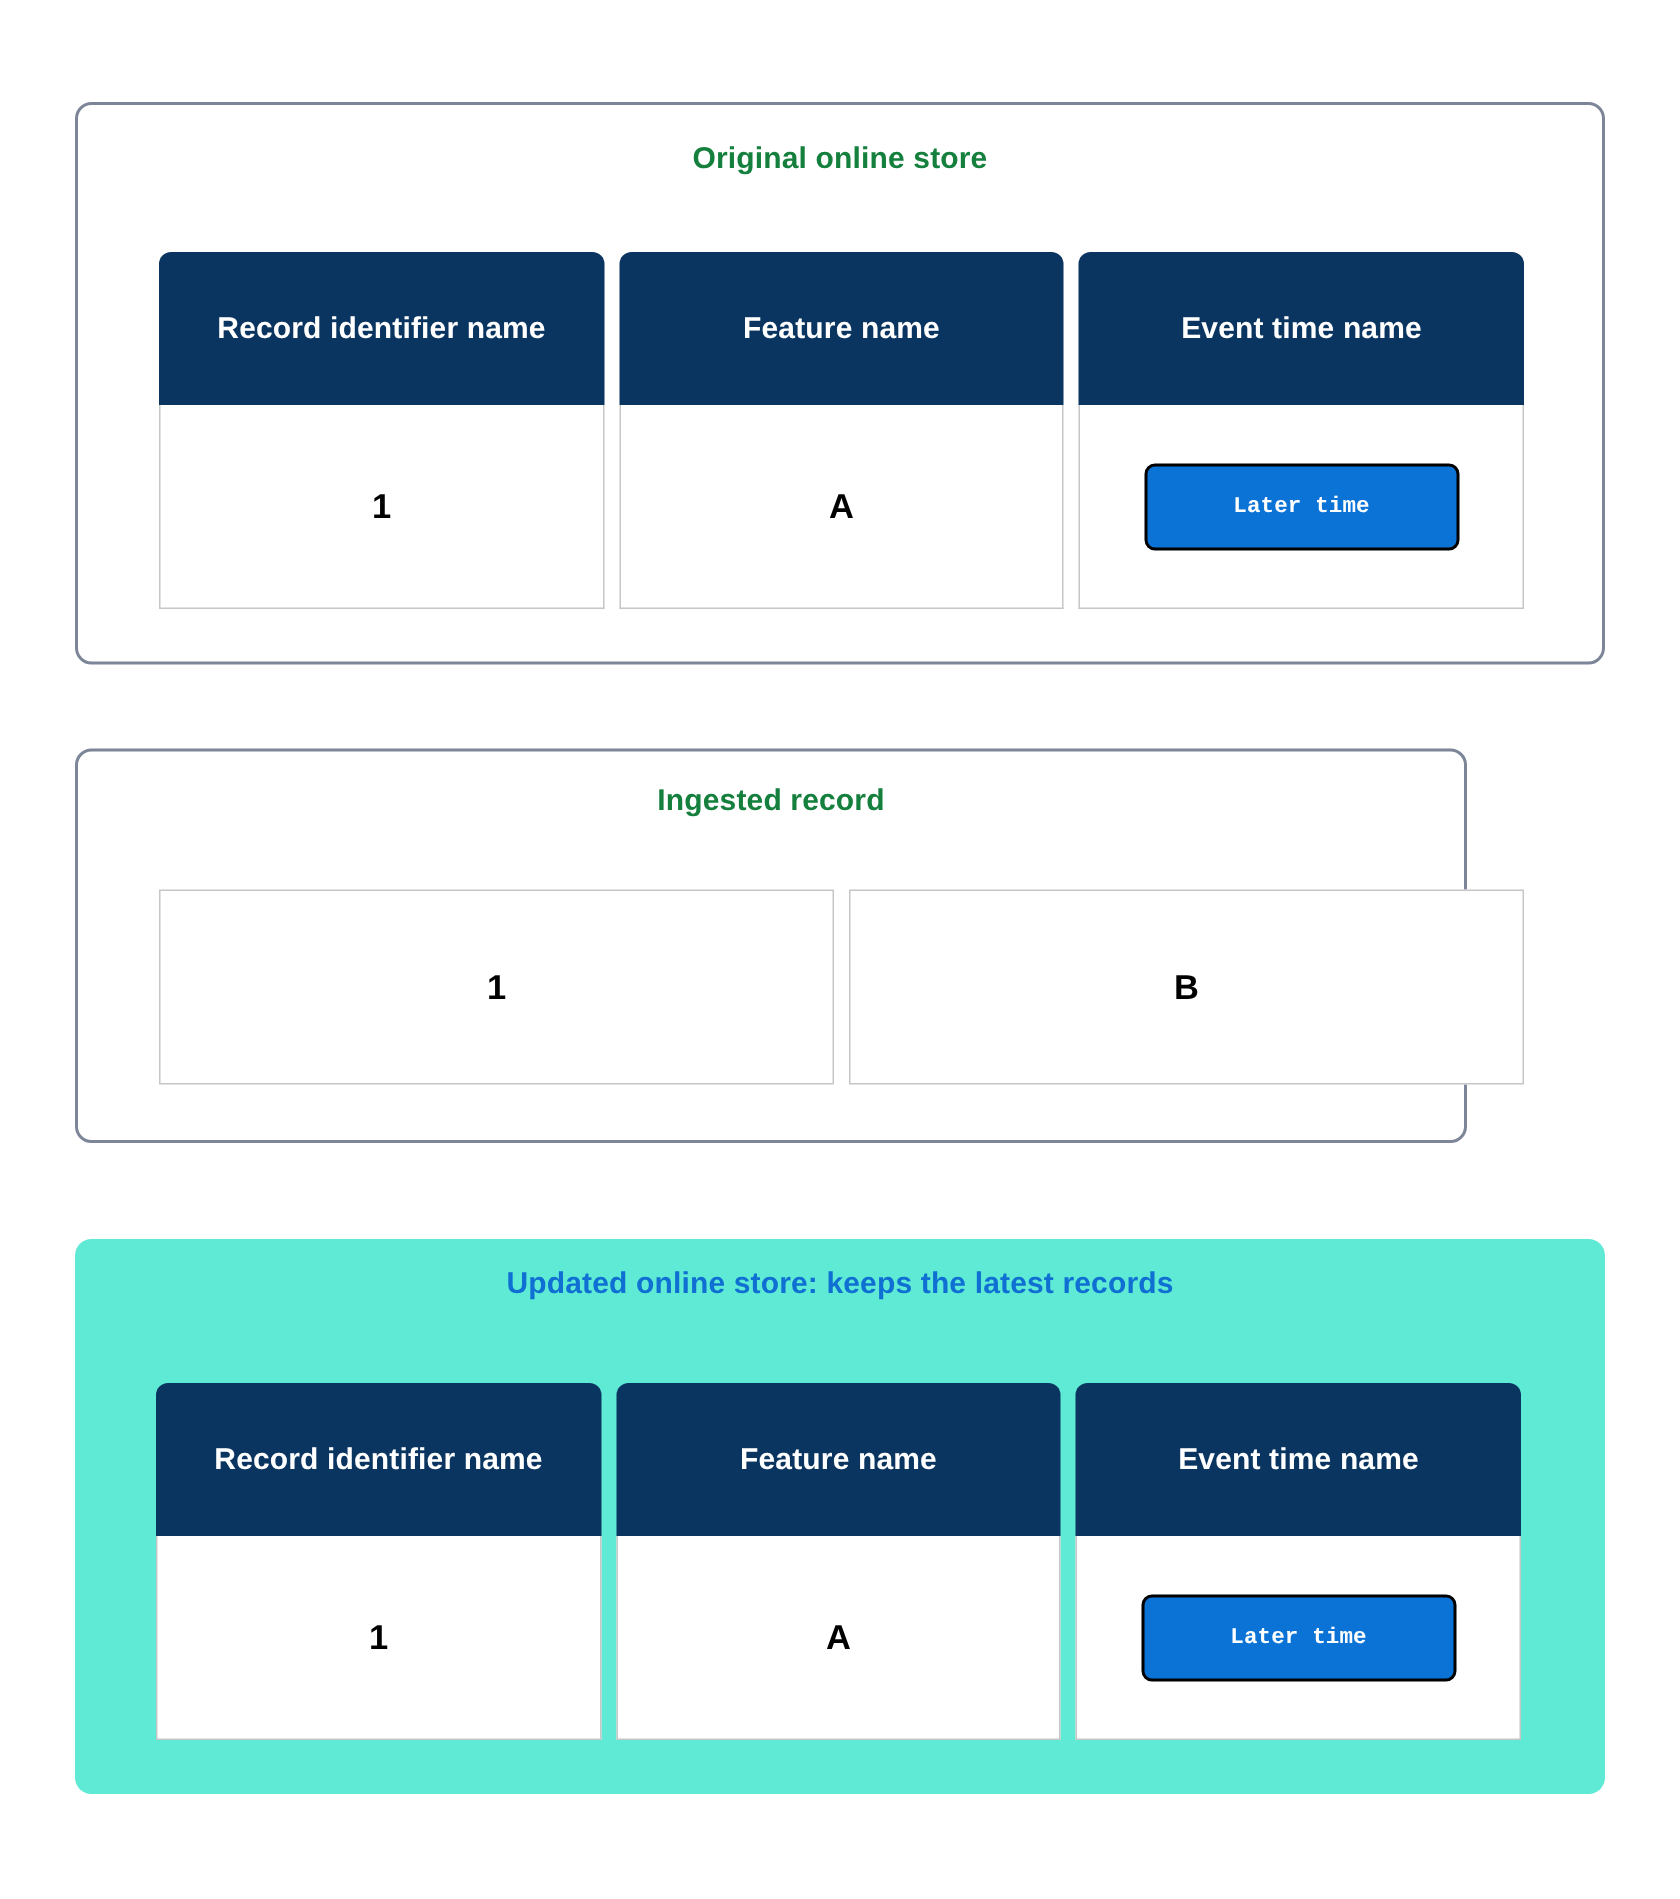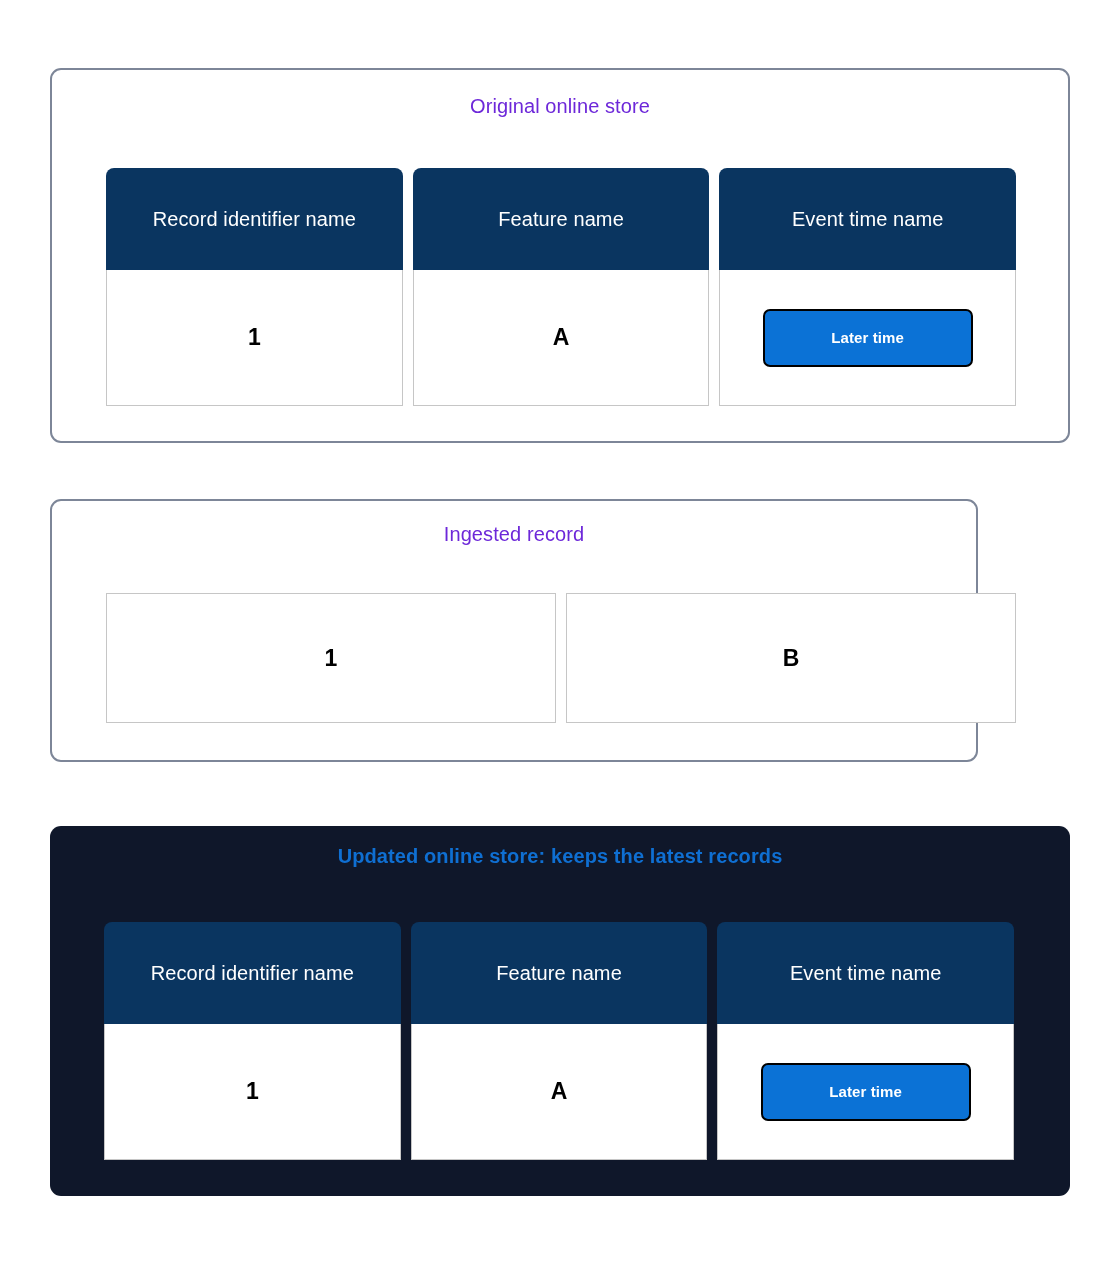--- a/index.html
+++ b/index.html
@@ -28,37 +28,37 @@
     position: absolute;
     box-sizing: border-box;
     border-radius: 11px;
   }
   .panel.outlined {
     border: 2px solid #7d8698;
     background: #ffffff;
   }
   .panel.filled {
     border: none;
-    background: #0f172a;
+    background: #5eead4;
   }
 
   #panel-original  { left: 50px;  top: 68px;  width: 1020px; height: 375px; }
   #panel-ingested  { left: 50px;  top: 499px; width: 928px; height: 263px; }
   #panel-updated   { left: 50px;  top: 826px; width: 1020px; height: 370px; }
 
   .panel-title {
     position: absolute;
     left: 0;
     right: 0;
     text-align: center;
     font-size: 20px;
     line-height: 26px;
     letter-spacing: 0.1px;
-    color: #6d28d9;
-    font-weight: 400;
+    color: #15803d;
+    font-weight: 700;
     white-space: nowrap;
   }
   #panel-original .panel-title { top: 23px; }
   #panel-ingested .panel-title { top: 20px; }
   #panel-updated  .panel-title {
     top: 17px;
     color: #0f6fd2;
     font-weight: 700;
   }
 
@@ -85,21 +85,21 @@
     background: #0a3560;
     border-radius: 8px 8px 0 0;
     display: flex;
     align-items: center;
     justify-content: center;
     padding: 0 8px;
   }
   .col-header-label {
     color: #ffffff;
     font-size: 20px;
-    font-weight: 400;
+    font-weight: 700;
     letter-spacing: 0.1px;
     text-align: center;
     white-space: nowrap;
   }
 
   .col-body {
     box-sizing: border-box;
     height: 136px;
     background: #ffffff;
     border: 1px solid #c6c6c6;
@@ -126,20 +126,21 @@
     width: 210px;
     height: 58px;
     border: 2px solid #000000;
     border-radius: 7px;
     display: flex;
     align-items: center;
     justify-content: center;
     font-size: 15px;
     font-weight: 700;
     letter-spacing: 0.1px;
+    font-family: Liberation Mono, monospace;
   }
   .time-chip.later {
     background: #0b72d6;
     color: #ffffff;
   }
   .time-chip.earlier {
     background: #b8dcf8;
     color: #0d1b2a;
   }
 </style>

